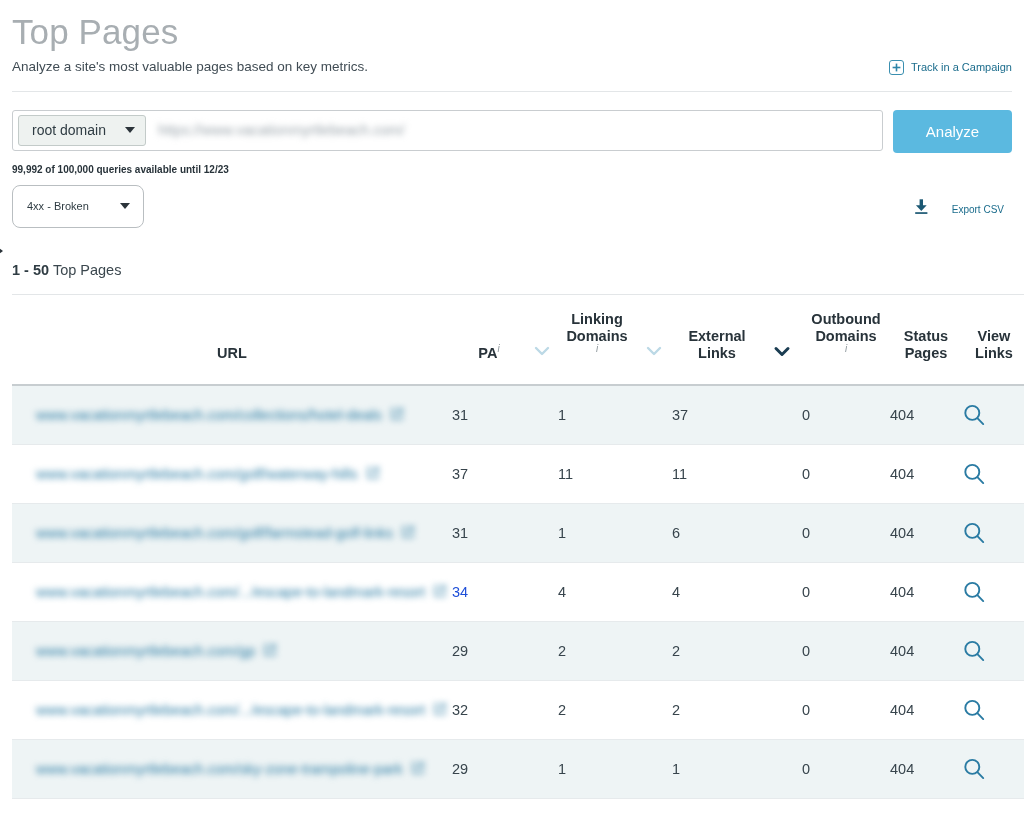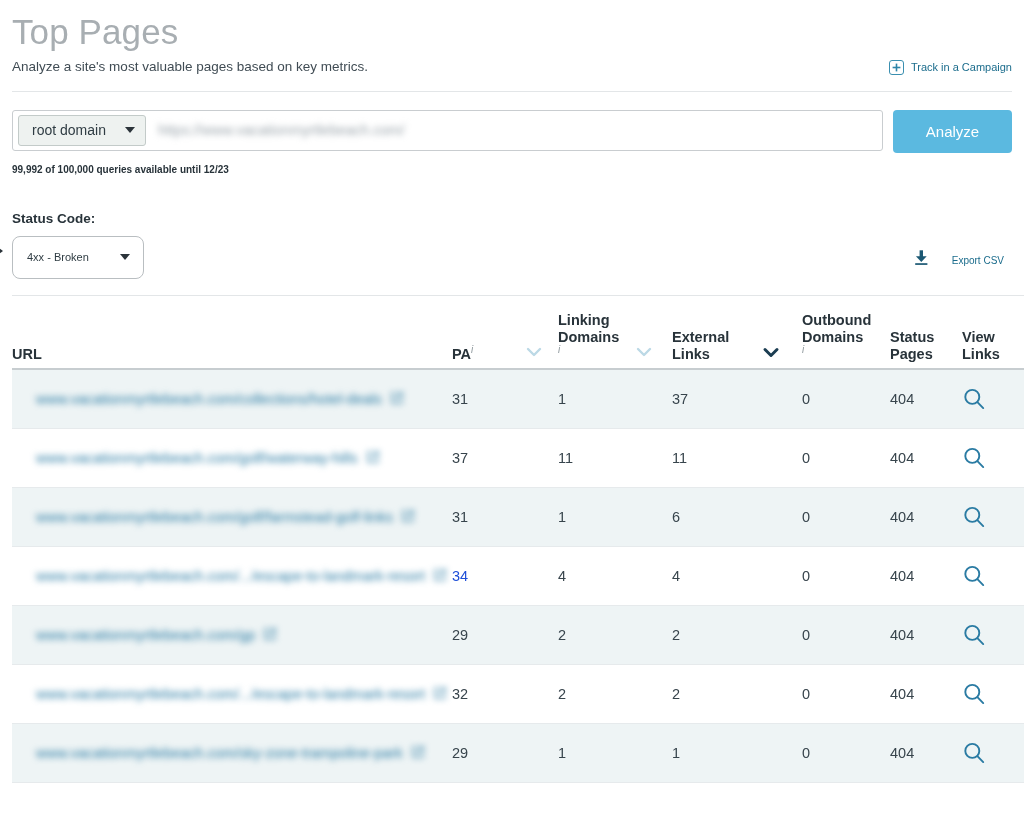--- a/index.html
+++ b/index.html
@@ -208,26 +208,26 @@
   
   .table-wrap { margin-top: 16px; }
   table.tp {
     width: 100%;
     border-collapse: collapse;
     table-layout: fixed;
   }
   table.tp thead th {
     border-top: 1px solid #e3e6e8;
     border-bottom: 2px solid #c7cdd0;
-    padding: 16px 0 5px 0;
+    padding: 16px 0 22px 0;
     vertical-align: bottom;
     font-size: 14.5px;
     font-weight: bold;
     color: #28333a;
-    text-align: left;
+    text-align: center;
     line-height: 1.16;
   }
   th.th-url { padding-left: 24px; width: 440px; }
   th.th-pa { width: 74px; }
   th.th-sort1 { width: 32px; }
   th.th-ld { width: 78px; }
   th.th-sort2 { width: 36px; }
   th.th-el { width: 90px; }
   th.th-sort3 { width: 40px; }
   th.th-od { width: 88px; }
@@ -304,41 +304,44 @@
         <span>root domain</span>
         <span class="caret"></span>
       </div>
       <input class="url-input" type="text" value="https://www.vacationmyrtlebeach.com/" style="">
     </div>
     <button class="analyze-btn">Analyze</button>
   </div>
 
   <div class="quota">99,992 of 100,000 queries available until 12/23</div>
 
-  <div class="filter-label">Status Code:</div>
 
   <div class="filter-row">
     <div class="status-select">
       <span>4xx - Broken</span>
       <span class="caret"></span>
     </div>
     <a class="export-link">
       <span>
         <svg class="dl-icon" width="17" height="17" viewBox="0 0 17 17" aria-hidden="true">
           <rect x="6.6" y="1.3" width="3.4" height="7" fill="currentColor"></rect>
           <path d="M2.9 7.2 L8.3 13 L13.7 7.2 Z" fill="currentColor"></path>
           <rect x="2.2" y="14.2" width="12.2" height="1.7" fill="currentColor"></rect>
         </svg>
       </span>
       <span>Export CSV</span>
     </a>
   </div>
 
   <div class="left-pointer"></div>
 
+  <div class="count-row">
+    <b>1 - 50</b>
+    <span class="lbl">Top Pages</span>
+  </div>
 
   <div class="table-wrap">
     <table class="tp">
       <thead>
         <tr>
           <th class="th-url">
             <span>URL</span>
           </th>
 
           <th class="th-pa">

